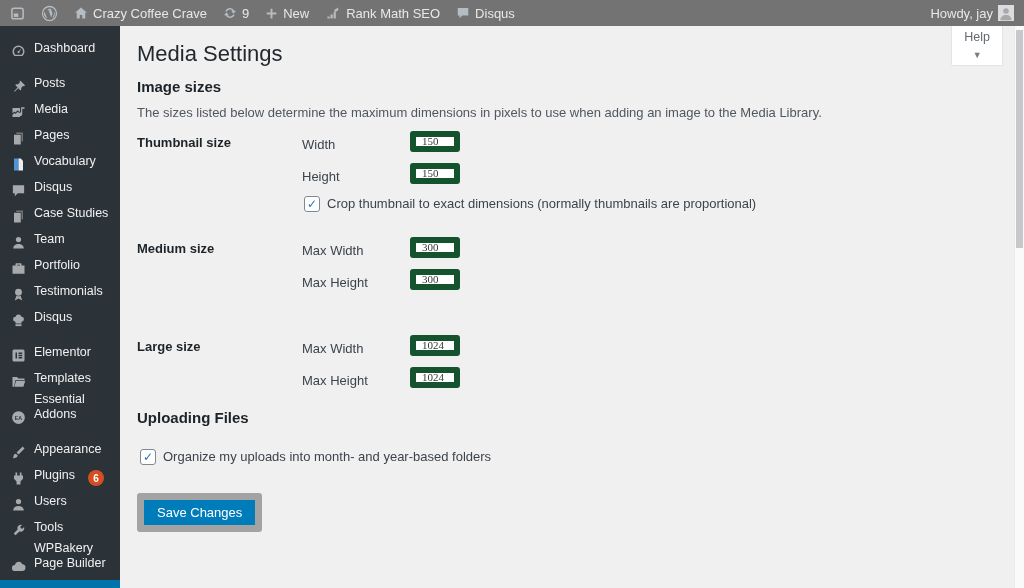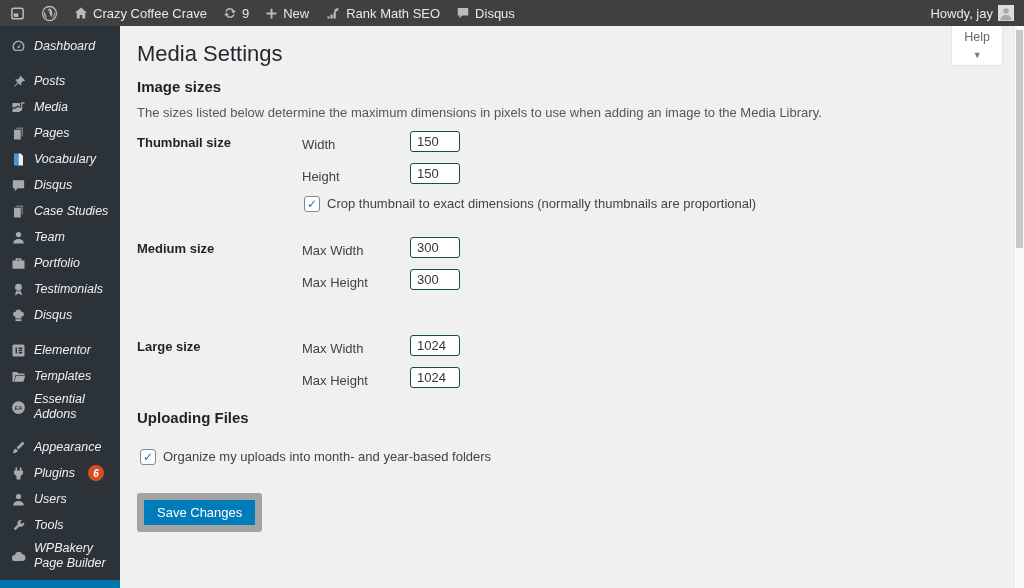--- a/index.html
+++ b/index.html
@@ -1,34 +1,34 @@
 <!DOCTYPE html>
 <html><head>
 <meta charset="utf-8">
 <style>
   * { margin:0; padding:0; box-sizing:border-box; }
   html,body { width:1024px; height:588px; overflow:hidden;
     font-family:"Liberation Sans","DejaVu Sans",sans-serif; background:#f0f0f1; }
 
   
   .adminbar { position:absolute; top:0; left:0; width:1024px; height:26px;
-    background:#404040; color:#f0f0f1; display:flex; align-items:center;
+    background:#737373; color:#f0f0f1; display:flex; align-items:center;
     justify-content:space-between; padding:0 10px; z-index:50; font-size:13px;gap:8px; }
   .ab-left { display:flex; align-items:center; gap:16px; height:100%; }
   .ab-item { display:flex; align-items:center; gap:5px; color:#e7e8ea; cursor:pointer; height:100%; }
   .ab-item svg { color:#b5bcc2; display:block; }
   .ab-right { display:flex; align-items:center; gap:7px; }
   .avatar { width:16px; height:16px; background:#dcdcde; display:inline-block; }
 
   
   .sidebar { position:absolute; top:26px; left:0; width:120px; bottom:0;
     background:#2c3338; color:#f0f0f1; font-size:12.5px; }
   .menu { padding-top:7px; }
-  .menu-item { display:flex; align-items:center; gap:8px; padding:0 0 0 10px;
-    min-height:26px; cursor:pointer; color:#f0f0f1;font-style:italic; }
+  .menu-item { display:flex; align-items:flex-end; gap:8px; padding:0 0 0 10px;
+    min-height:26px; cursor:pointer; color:#f0f0f1; }
   .menu-item .mi { width:16px; display:flex; justify-content:center; color:#a7aaad; flex:0 0 16px; }
   .menu-item .ml { line-height:1.2; padding:3px 2px 3px 0; }
   .group-gap { margin-top:9px; }
   .badge { background:#d54e21; color:#fff; border-radius:9px; font-size:10px;
     min-width:16px; height:16px; display:inline-flex; align-items:center;
     justify-content:center; padding:0 4px; margin-left:3px; font-weight:bold; }
   .current-strip { position:absolute; bottom:0; left:0; width:120px; height:8px; background:#0073aa; }
 
   
   .content { position:absolute; top:26px; left:120px; right:10px; bottom:0;
@@ -40,23 +40,23 @@
   .help-caret { font-size:9px; color:#787c82; }
 
   h1.page-title { margin-top:13px; font-size:22px; font-weight:400; color:#23282d; line-height:1.35; }
   h2.section-h { margin-top:9px; font-size:15px; font-weight:bold; color:#1d2327; }
   .desc { margin-top:10px; font-size:13px; color:#50575e; }
 
   .frow { display:grid; grid-template-columns:165px 1fr; }
   .row-label { font-size:13px; font-weight:600; color:#1d2327; padding-top:3px; }
   .field { display:flex; align-items:flex-end; height:20px; margin-bottom:12px; }
   .field label { width:108px; font-size:13px; color:#3c434a; }
-  .num-input { width:50px; height:21px; border:1px solid #14532d; border-radius:3px;
-    padding:0 6px; font-family:Liberation Sans, sans-serif;
-    font-size:13px; color:#32373c; background:#fff; }
+  .num-input { width:50px; height:21px; border:6px solid #14532d; border-radius:3px;
+    padding:0 6px; font-family:Liberation Serif, serif;
+    font-size:11px; color:#32373c; background:#fff; }
   .cbrow { display:flex; align-items:center; gap:7px; height:16px; }
   .cb { width:16px; height:16px; border:1px solid #7e8993; border-radius:3px;
     background:#fff; display:inline-flex; align-items:center; justify-content:center;
     color:#2271b1; font-size:12px; font-weight:bold; line-height:1; cursor:pointer; flex:0 0 16px; }
   .cblabel { font-size:13px; color:#3c434a; }
 
   .thumb-row { margin-top:12px; }
   .medium-row { margin-top:26px; }
   .large-row { margin-top:34px; }
   .uploading-h { margin-top:35px; }

